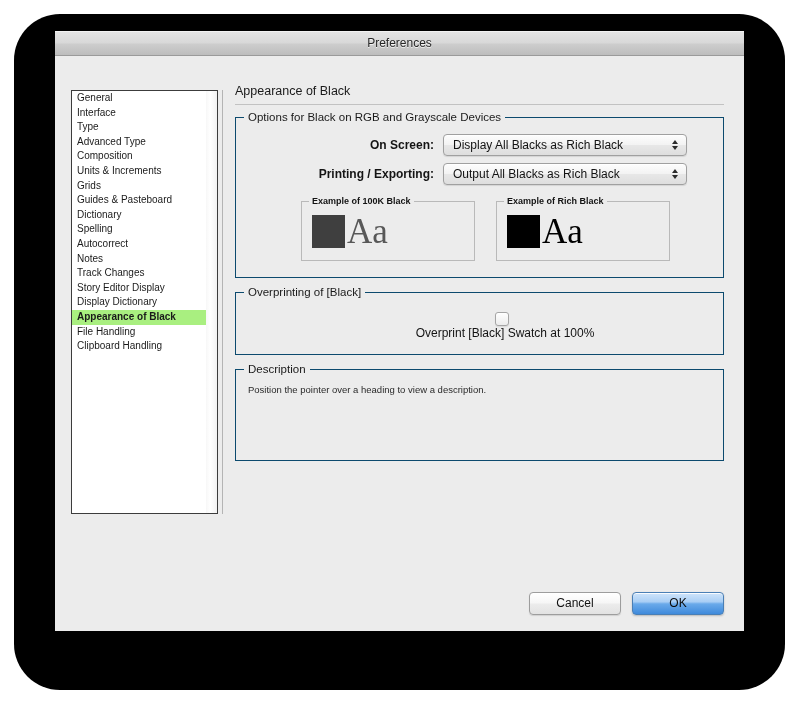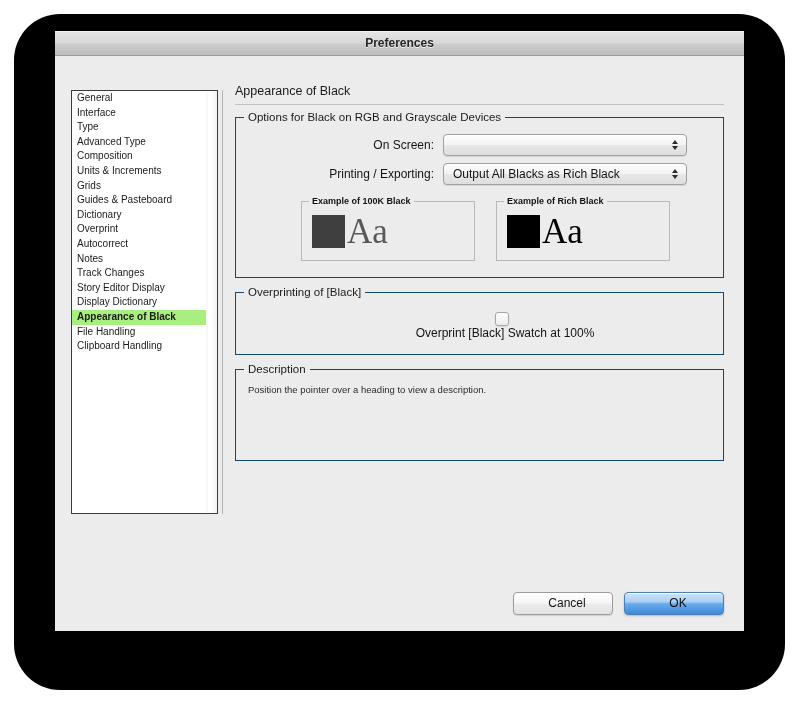--- a/index.html
+++ b/index.html
@@ -43,21 +43,21 @@
     height: 23px;
     background: linear-gradient(to bottom, #e4e4e4 0%, #d8d8d8 48%, #cdcdcd 52%, #bdbdbd 100%);
     border-bottom: 1px solid #9a9a9a;
     border-top: 1px solid #f2f2f2;
     text-align: center;
   }
   #window-title {
     font-size: 12px;
     color: #262626;
     line-height: 23px;
-    font-weight: bold;
+    font-weight: normal;
     text-shadow: 0 1px 0 rgba(255,255,255,0.75);
   }
 
   #window-body {
     position: relative;
     height: 575px;
     background: #ececec;
   }
 
   
@@ -148,21 +148,21 @@
     display: flex;
     align-items: center;
     justify-content: flex-start;
     margin-bottom: 7px;
   }
   .form-label {
     width: 186px;
     text-align: right;
     font-size: 12px;
     color: #141414;
-    font-weight: normal;
+    font-weight: bold;
     padding-right: 9px;
     white-space: nowrap;
   }
   .popup-button {
     position: relative;
     width: 242px;
     height: 20px;
     background: linear-gradient(to bottom, #fdfdfd 0%, #f3f3f3 48%, #e7e7e7 52%, #dedede 100%);
     border: 1px solid #a0a0a0;
     border-radius: 4px;
@@ -282,21 +282,20 @@
     width: 90px;
     height: 21px;
     border-radius: 4px;
     font-size: 12px;
     line-height: 21px;
     text-align: center;
     border: 1px solid #9d9d9d;
     background: linear-gradient(to bottom, #ffffff 0%, #f6f6f6 48%, #ececec 52%, #e2e2e2 100%);
     box-shadow: 0 1px 1px rgba(0,0,0,0.12), inset 0 1px 0 #ffffff;
     color: #111111;
-    padding-left: 8px;
   }
   .push-button.default {
     border: 1px solid #4a7fb5;
     background: linear-gradient(to bottom, #cfe4fa 0%, #a9cef5 42%, #6aaaea 52%, #3f8adb 100%);
     box-shadow: 0 1px 2px rgba(0,0,0,0.22), inset 0 1px 0 rgba(255,255,255,0.85);
     color: #0c0c0c;
   }
 </style>
 </head>
 <body>
@@ -314,21 +313,21 @@
     <div id="sidebar-list">
         <div class="sidebar-item">General</div>
         <div class="sidebar-item">Interface</div>
         <div class="sidebar-item">Type</div>
         <div class="sidebar-item">Advanced Type</div>
         <div class="sidebar-item">Composition</div>
         <div class="sidebar-item">Units &amp; Increments</div>
         <div class="sidebar-item">Grids</div>
         <div class="sidebar-item">Guides &amp; Pasteboard</div>
         <div class="sidebar-item">Dictionary</div>
-        <div class="sidebar-item">Overprint</div>
+        <div class="sidebar-item">Spelling</div>
         <div class="sidebar-item">Autocorrect</div>
         <div class="sidebar-item">Notes</div>
         <div class="sidebar-item">Track Changes</div>
         <div class="sidebar-item">Story Editor Display</div>
         <div class="sidebar-item">Display Dictionary</div>
         <div class="sidebar-item selected" style="background: rgb(169, 239, 128);">Appearance of Black</div>
         <div class="sidebar-item">File Handling</div>
         <div class="sidebar-item">Clipboard Handling</div>
       </div>
     <div id="sidebar-scrollbar"></div>
@@ -339,20 +338,21 @@
       <div id="page-title">Appearance of Black</div>
       <div id="page-title-rule"></div>
 
       <div class="groupbox" id="options-group">
         <div class="gb-title">Options for Black on RGB and Grayscale Devices</div>
         <div class="gb-inner">
 
           <div class="form-row">
             <div class="form-label">On Screen:</div>
             <div class="popup-button">
+              <span class="popup-value">Display All Blacks as Rich Black</span>
               <span class="popup-arrows">
                 <span class="arrow-up"></span>
                   <span class="arrow-down"></span>
               </span>
             </div>
           </div>
 
           <div class="form-row">
             <div class="form-label">Printing / Exporting:</div>
             <div class="popup-button">

